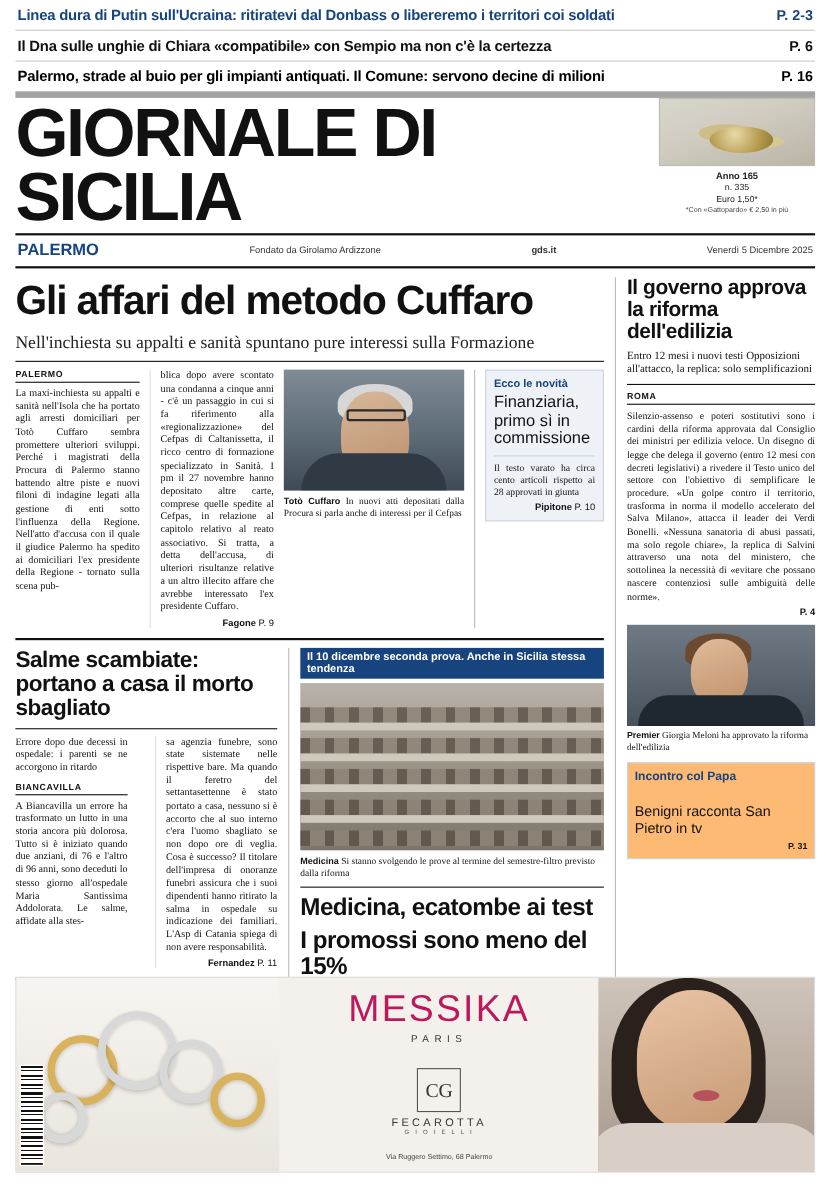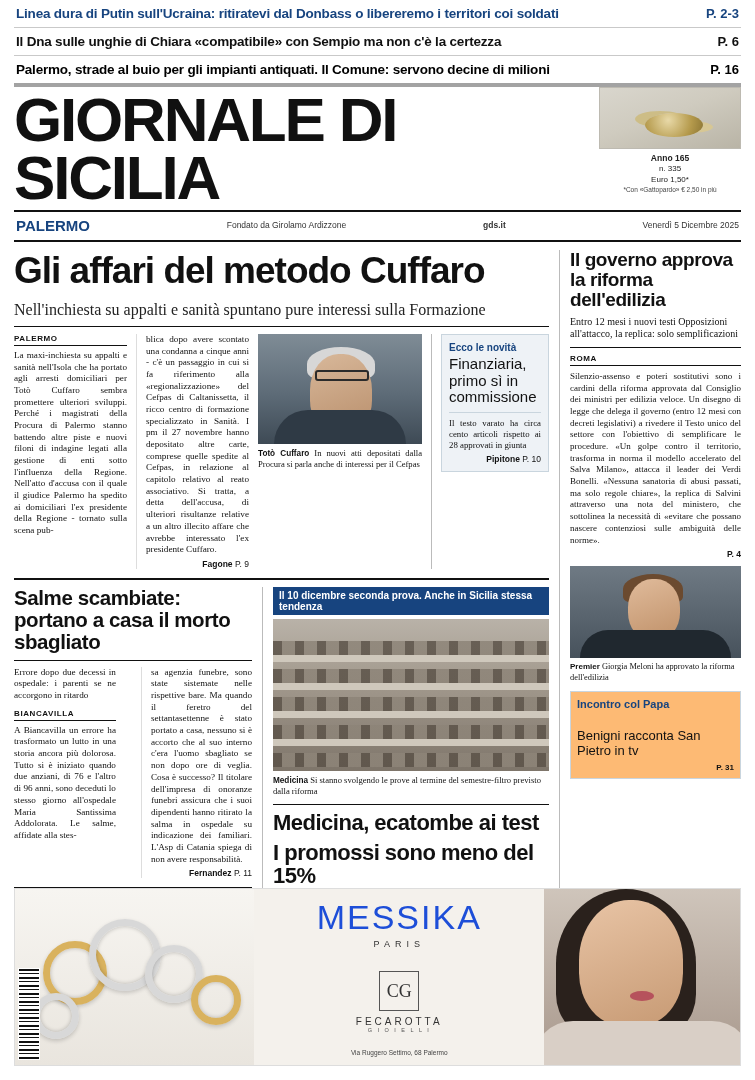--- a/index.html
+++ b/index.html
@@ -7,21 +7,21 @@
   body {
     width:755px; height:1080px;
     background:#ffffff;
     font-family:"Liberation Serif", serif;
     color:#111;
     overflow:hidden;
   }
   .page { position:relative; width:755px; height:1080px; padding:0 14px; }
 
   
-  .teasers { border-bottom:4px solid #a3a3a3; }
+  .teasers { border-bottom:6px solid #a3a3a3; }
   .teaser {
     display:flex; align-items:center; justify-content:space-between;
     padding:6px 2px 6px 2px;
     border-bottom:1px solid #c9c9c9;
   }
   .teaser:last-child { border-bottom:none; }
   .teaser-text {
     font-family:"Liberation Sans", sans-serif;
     font-weight:bold;
     font-size:13.5px;
@@ -270,21 +270,21 @@
     background:#f4f1ec;
   }
   .ad-left { width:33%; position:relative; background:linear-gradient(180deg,#f7f5f1,#e9e5de); }
   .ring {
     position:absolute; border-radius:50%;
     border:7px solid #d8d8d8;
     box-shadow:inset 0 0 4px rgba(0,0,0,.25), 0 2px 4px rgba(0,0,0,.18);
   }
   .ring.gold { border-color:#d9b25e; }
   .ad-mid { width:40%; display:flex; flex-direction:column; align-items:center; justify-content:center; background:#f4f1ec;}
-  .ad-brand { font-family:"Liberation Sans", sans-serif; font-size:34px; letter-spacing:2px; color:#1d4ed8; }
+  .ad-brand { font-family:"Liberation Sans", sans-serif; font-size:34px; letter-spacing:2px; color:#be185d; }
   .ad-brand-sub { font-family:"Liberation Sans", sans-serif; font-size:9px; letter-spacing:5px; color:#333; margin-top:2px; }
   .ad-logo {
     margin-top:22px; width:40px; height:40px; border:1px solid #555;
     display:flex; align-items:center; justify-content:center;
     font-family:"Liberation Serif", serif; font-size:18px; color:#333;
   }
   .ad-store { font-family:"Liberation Sans", sans-serif; font-size:10px; letter-spacing:3px; color:#333; margin-top:5px;}
   .ad-store2 { font-family:"Liberation Sans", sans-serif; font-size:5.5px; letter-spacing:2px; color:#555; }
   .ad-addr { font-family:"Liberation Sans", sans-serif; font-size:6.5px; color:#444; margin-top:16px; }
   .ad-right { width:27%; position:relative; background:linear-gradient(180deg,#cfc5bb,#a8988c); overflow:hidden;}

